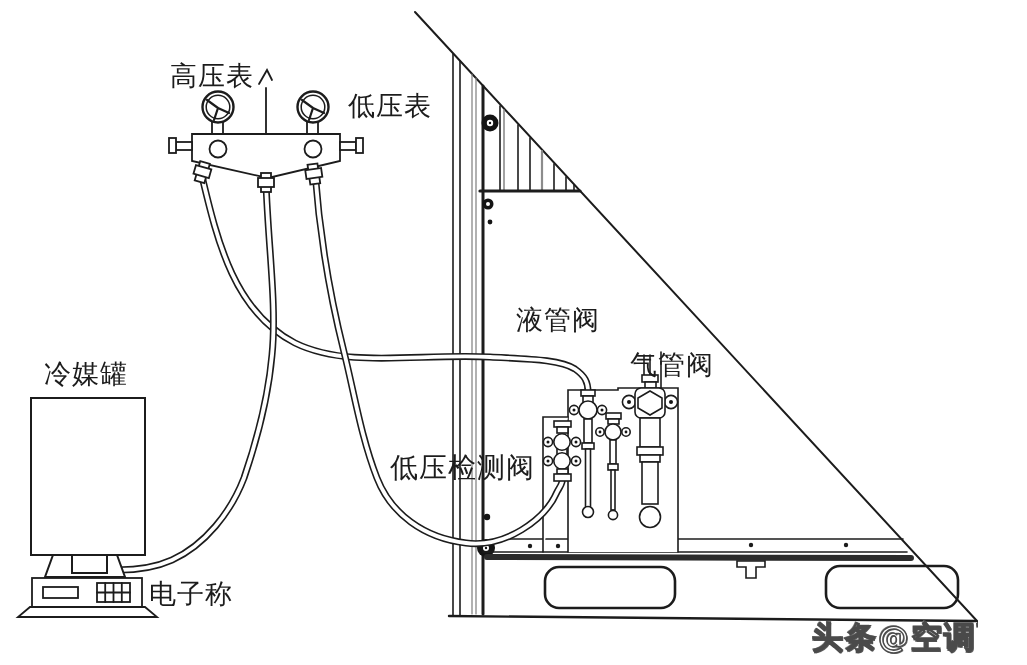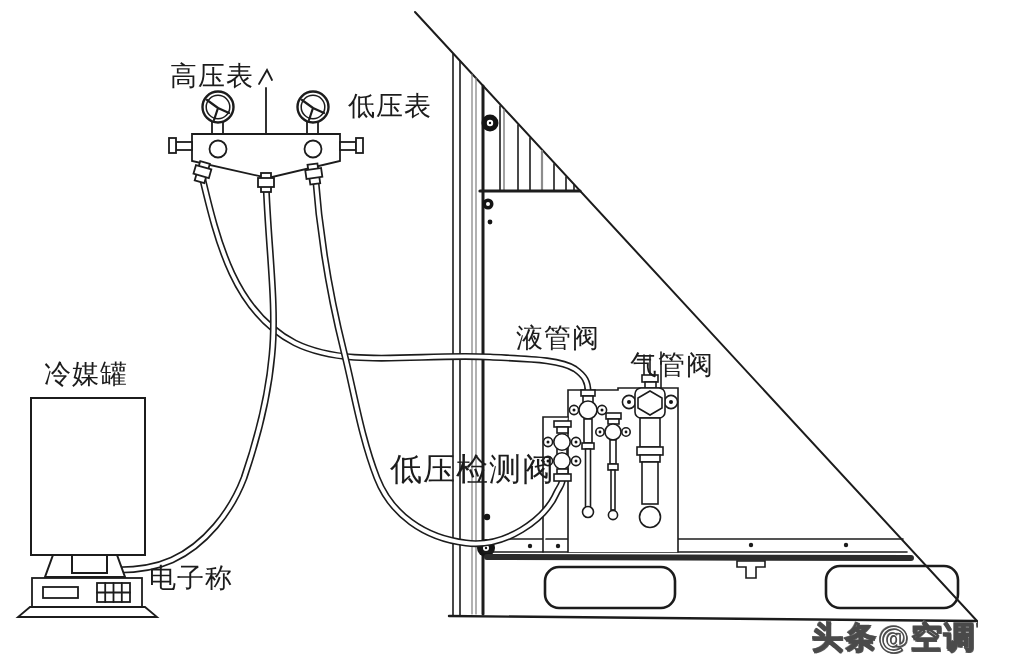--- a/index.html
+++ b/index.html
@@ -6,21 +6,21 @@
   #stage{
     position:relative;width:978px;height:665px;background:#ffffff;overflow:hidden;
     font-family:"DejaVu Sans","Liberation Sans",sans-serif;
   }
   #diagram-svg{position:absolute;left:0;top:0;}
   .cn-label{
     position:absolute;color:#1c1c1c;font-size:27px;line-height:1.05;
     font-family:"DejaVu Serif","Liberation Serif",serif;
     white-space:nowrap;letter-spacing:1px;user-select:none;
   }
-  .cn-label.small{font-size:32px;text-align:center;}
+  .cn-label.small{font-size:28px;text-align:center;}
   #watermark{
     position:absolute;left:812px;top:617px;
     font-size:31px;font-weight:700;letter-spacing:2px;white-space:nowrap;
     color:#ffffff;
     -webkit-text-stroke:1.4px #4a4a4a;
     text-shadow:0 0 1px #555, 1px 1px 0 #666, -1px -1px 0 #888;
     font-family:"DejaVu Sans","Liberation Sans",sans-serif;
     user-select:none;
   }
 </style>
@@ -234,19 +234,19 @@
         <rect x="309" y="164" width="10" height="20"></rect>
             <rect x="306" y="169" width="16" height="9"></rect>
       </g>
     </g>
   </g>
 </svg>
 
   <div class="cn-label" style="left:170px;top:62px">高压表</div>
   <div class="cn-label" style="left:348px;top:92px">低压表</div>
   <div class="cn-label" style="left:44px;top:360px">冷媒罐</div>
-  <div class="cn-label" style="left:149px;top:564px">电子称</div>
-  <div class="cn-label" style="left:516px;top:324px">液管阀</div>
+  <div class="cn-label" style="left:149px;top:580px">电子称</div>
+  <div class="cn-label" style="left:516px;top:306px">液管阀</div>
   <div class="cn-label" style="left:630px;top:351px">气管阀</div>
   <div class="cn-label small" style="left:390px;top:453px">低压检测阀</div>
 
   <div id="watermark">头条@空调百家</div>
 </div>
 
 </body></html>

